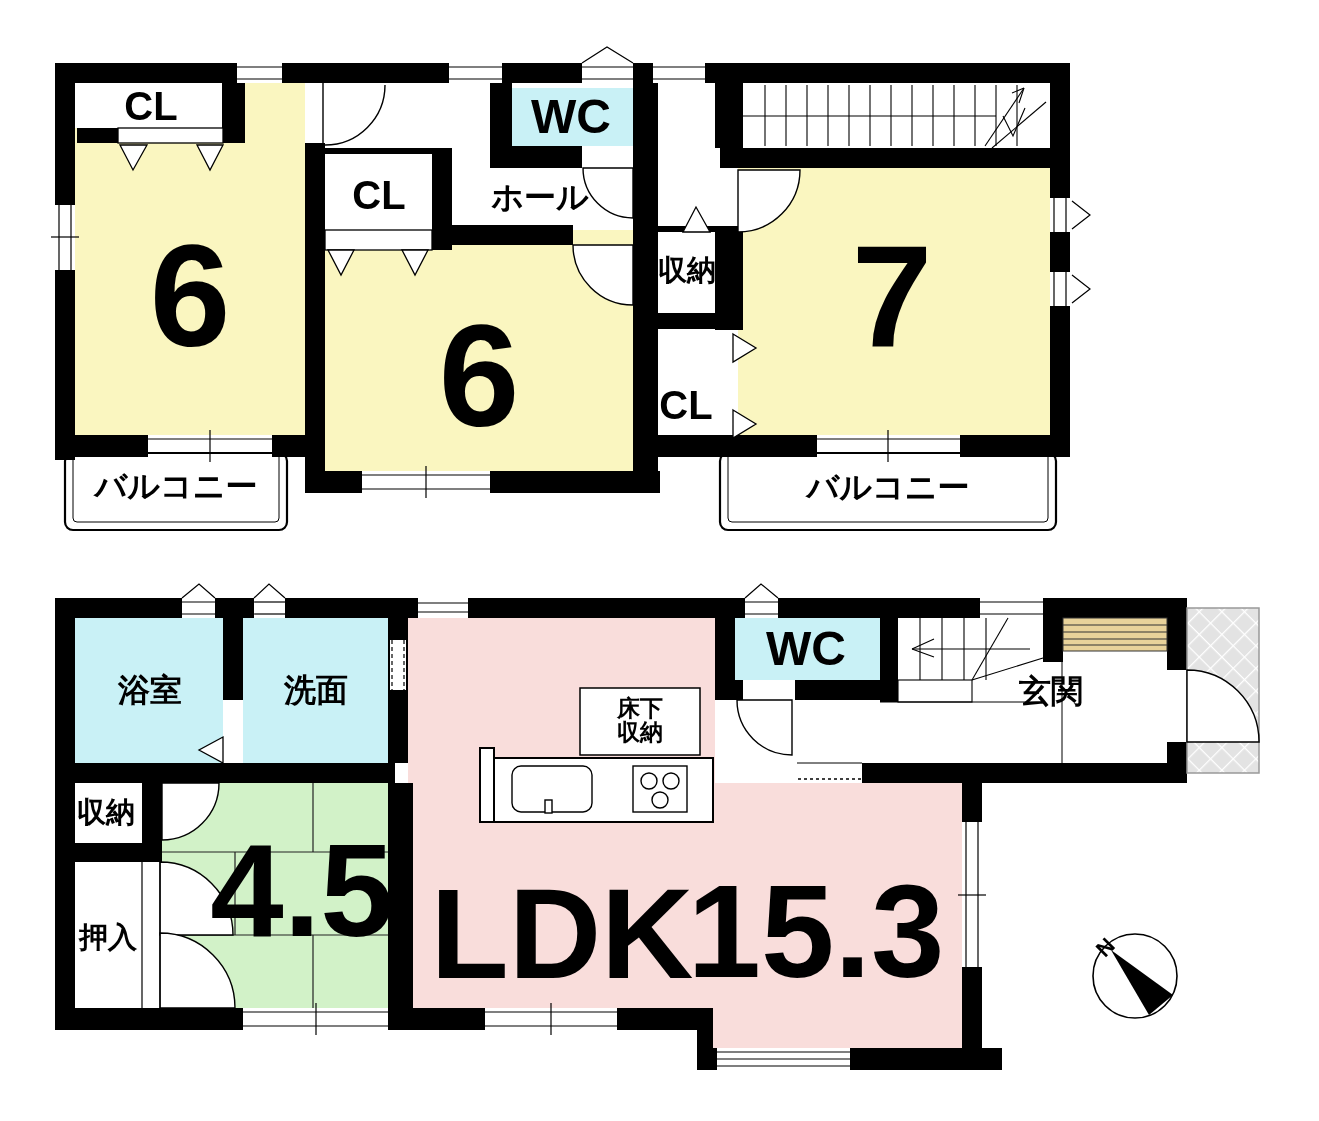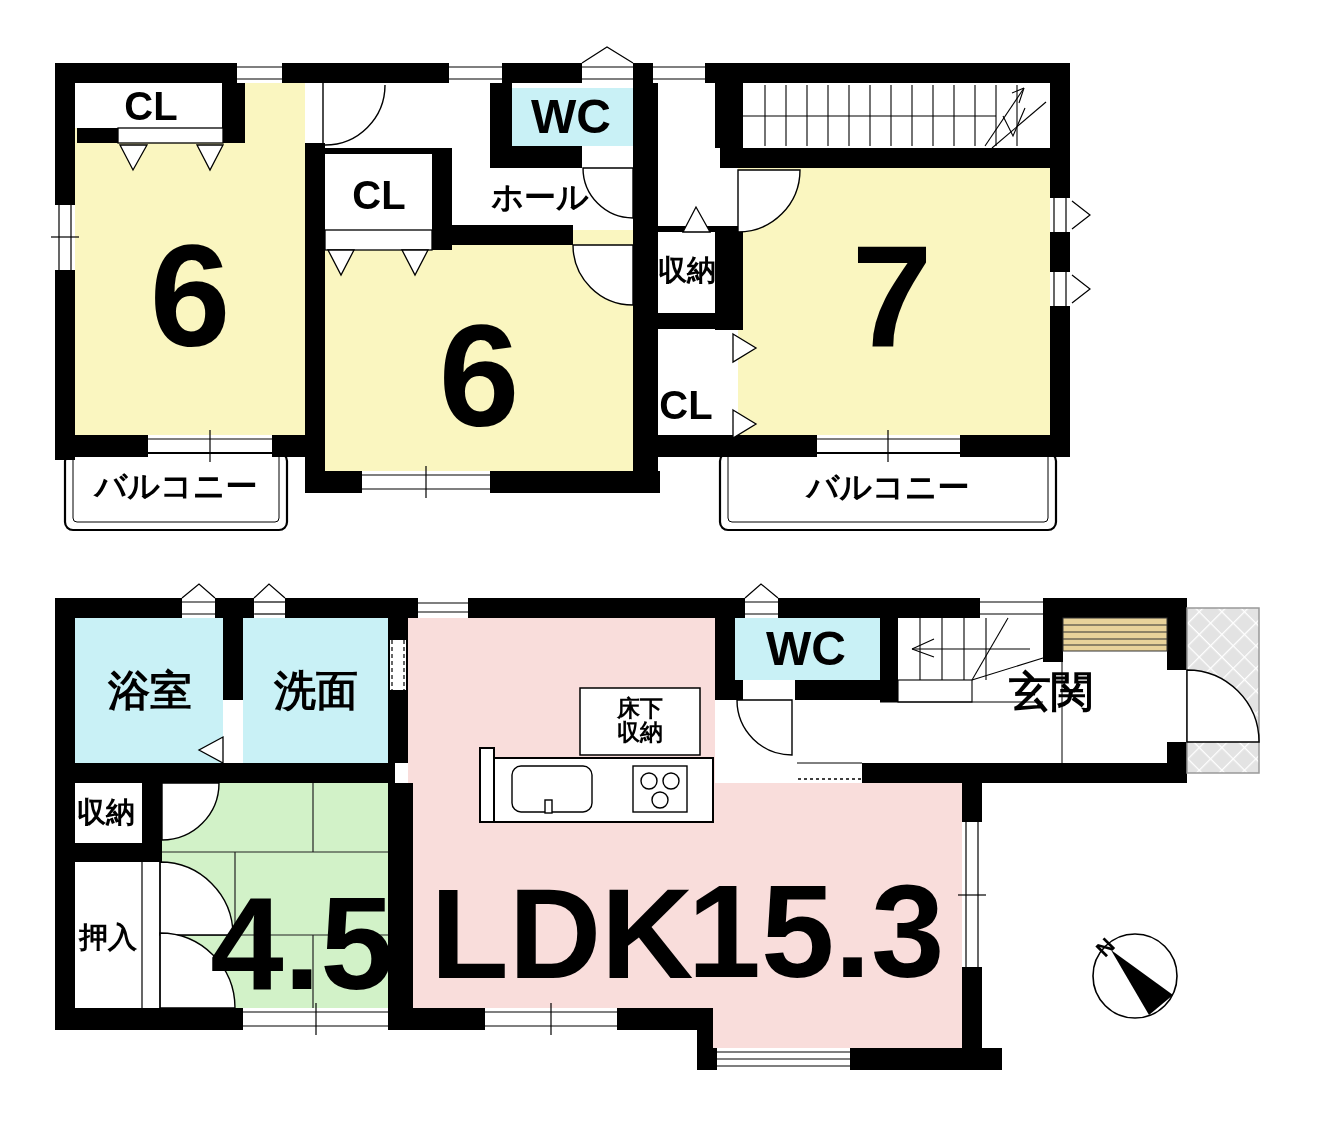--- a/index.html
+++ b/index.html
@@ -5,21 +5,21 @@
   html,body{margin:0;padding:0;background:#fff;}
   #plan{
     position:relative;width:1314px;height:1121px;background:#fff;
     font-family:"Liberation Sans","DejaVu Sans",sans-serif;overflow:hidden;
   }
   #plan svg{position:absolute;left:0;top:0;}
   .lbl{
     position:absolute;transform:translate(-50%,-50%);
     font-weight:bold;color:#000;white-space:nowrap;line-height:1.04;text-align:center;
   }
-  .jp2{font-size:42px;}      
+  .jp2{font-size:32px;}      
   .jp2s{font-size:29px;}     
   .jp5{font-size:32px;text-align:center;}      
   .cl{font-size:40px;}
   .wc{font-size:48px;}
   .num{font-size:145px;}
   .num45{font-size:132px;}
   .numldk{font-size:128px;}
   .num153{font-size:132px;}
   .yuka{font-size:23px;}
   .north{font-size:22px;transform:translate(-50%,-50%) rotate(-45deg);}
@@ -308,21 +308,21 @@
 <div class="lbl num" style="left:892px;top:296px">7</div>
 <div class="lbl jp5" style="left:176px;top:487px">バルコニー</div>
 <div class="lbl jp5" style="left:888px;top:488px">バルコニー</div>
 
 <div class="lbl jp2" style="left:150px;top:691px">浴室</div>
 <div class="lbl jp2" style="left:316px;top:691px">洗面</div>
 <div class="lbl wc" style="left:806px;top:649px">WC</div>
 <div class="lbl jp2" style="left:1051px;top:692px">玄関</div>
 <div class="lbl jp2s" style="left:106px;top:812px">収納</div>
 <div class="lbl jp2s" style="left:108px;top:937px">押入</div>
-<div class="lbl num45" style="left:302px;top:944px">4.5</div>
+<div class="lbl num45" style="left:302px;top:891px">4.5</div>
 <div class="lbl numldk" style="left:562px;top:934px">LDK</div>
 <div class="lbl num153" style="left:816px;top:932px">15.3</div>
 <div class="lbl yuka" style="left:640px;top:721px">
   <span>床下</span><br>
   <span>収納</span>
 </div>
 <div class="lbl north" style="left:1106px;top:948px">N</div>
 
 </div>
 

